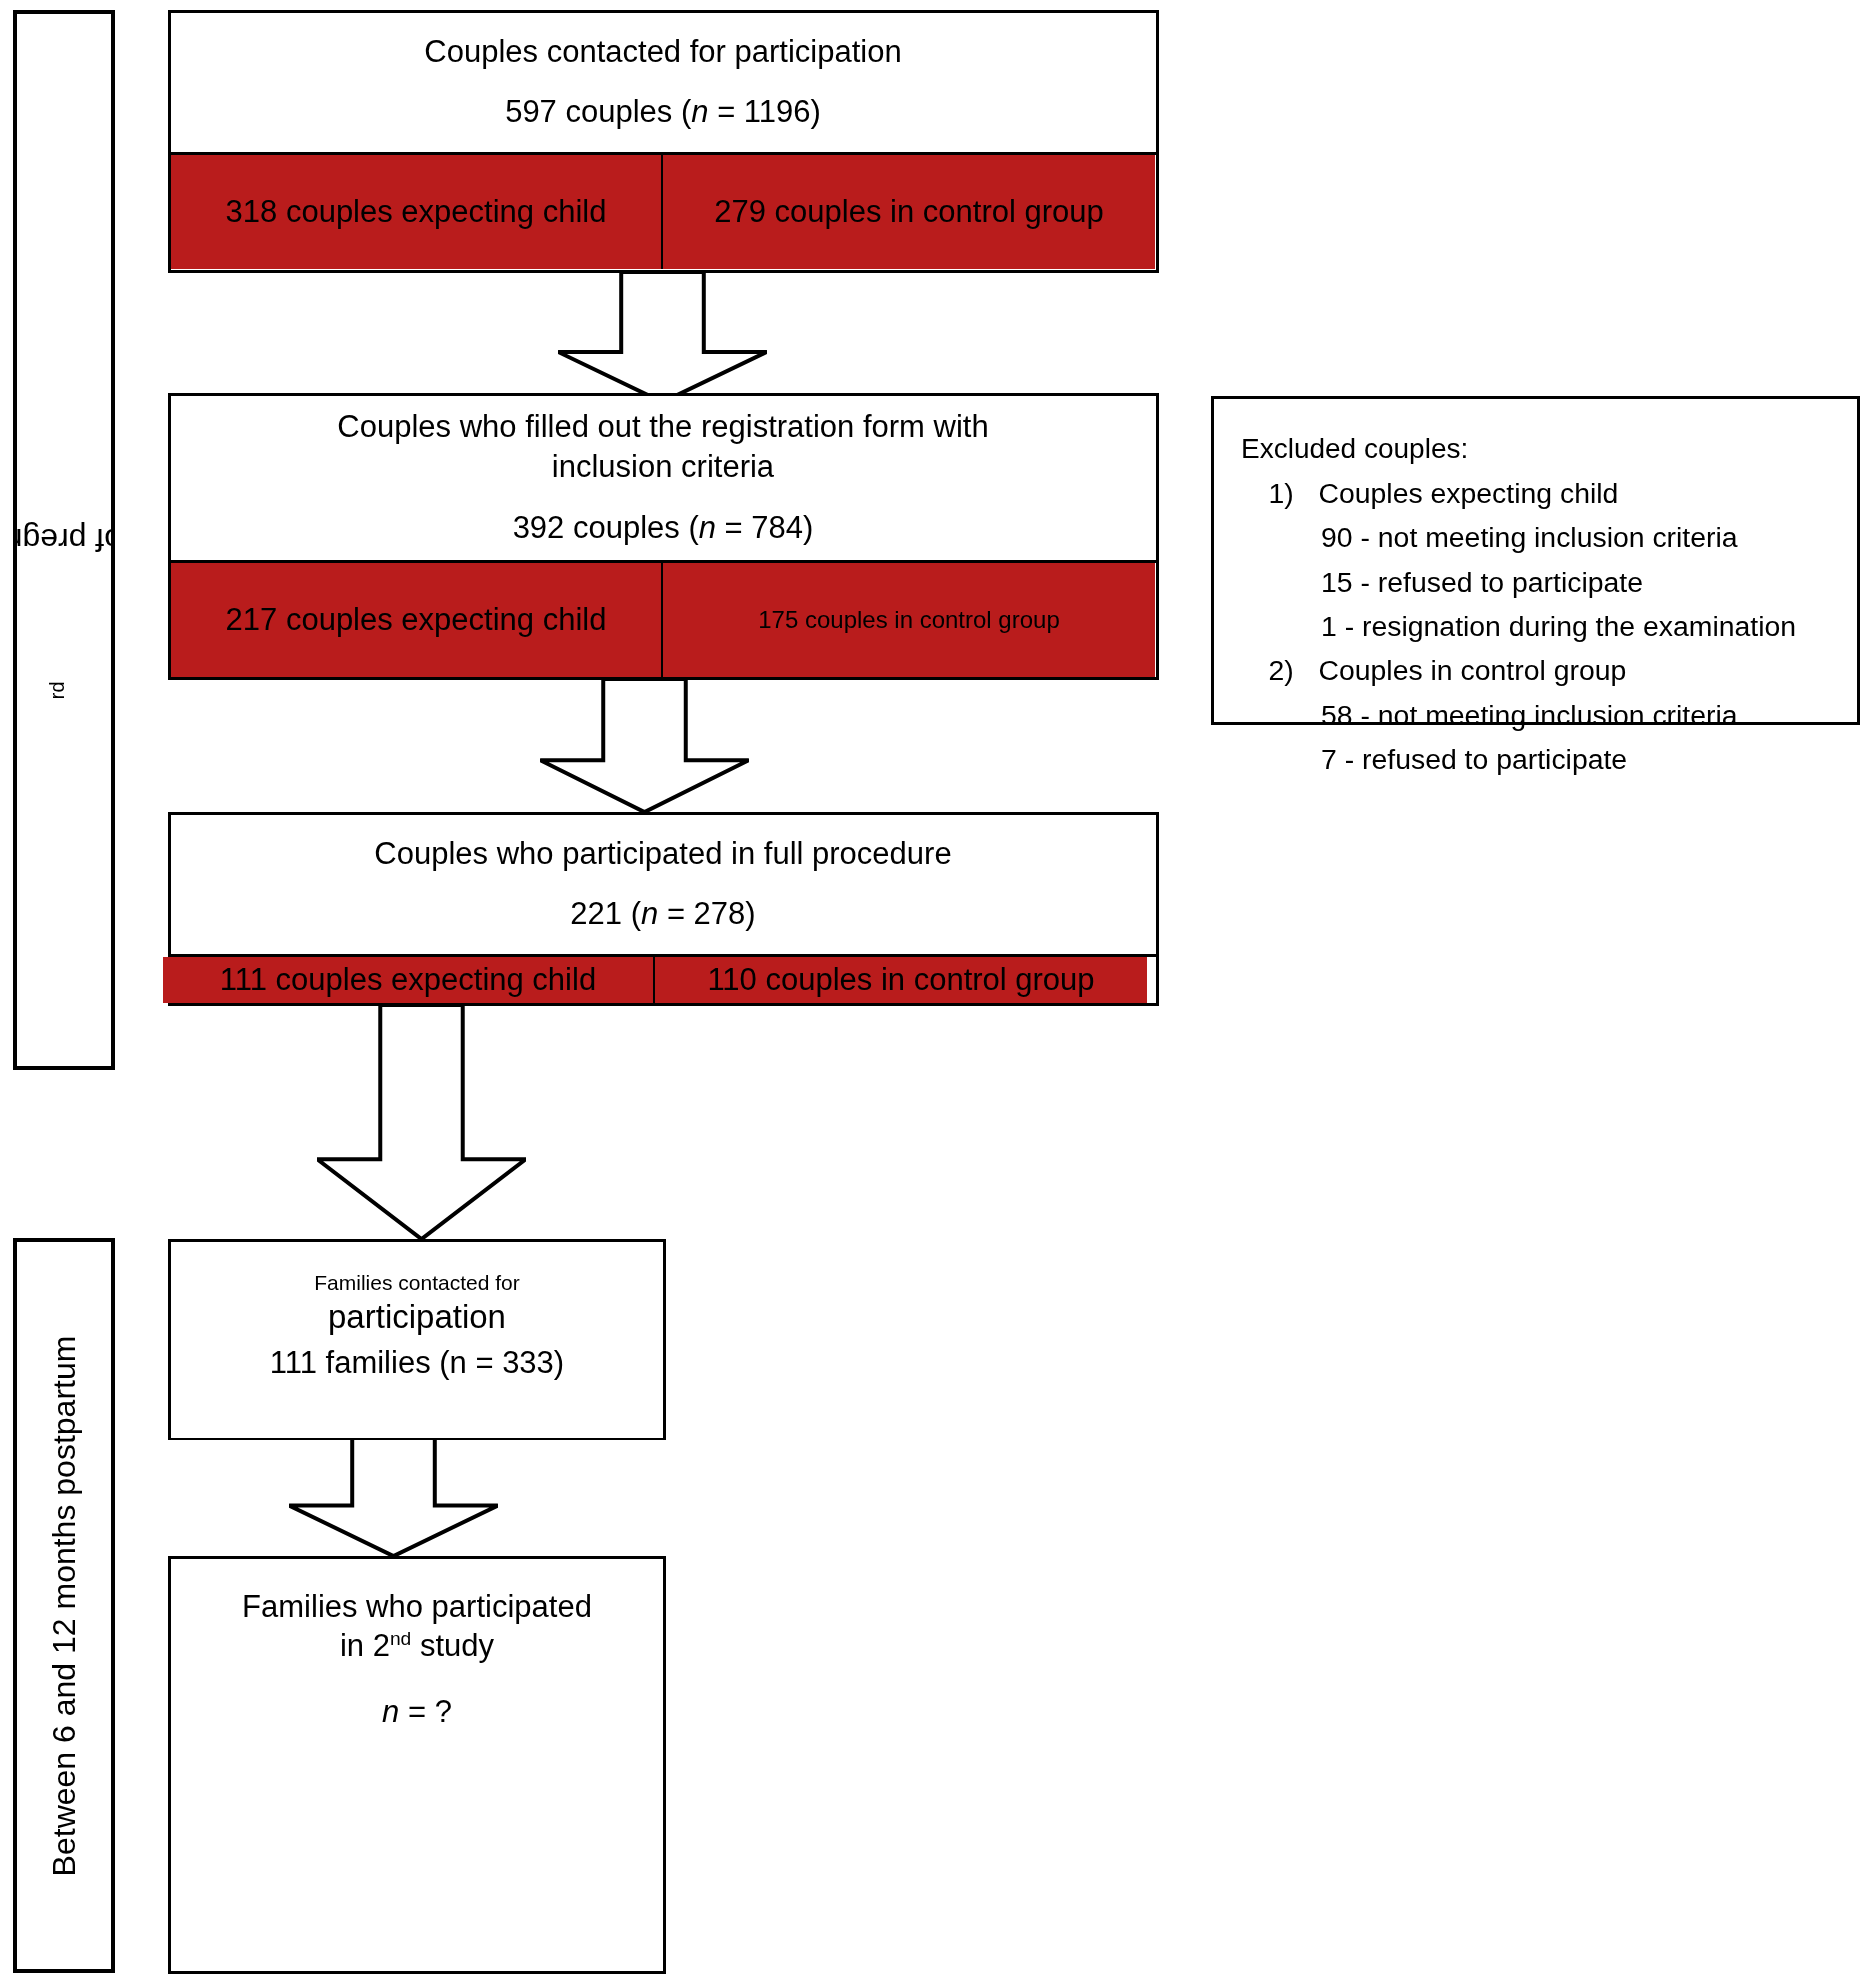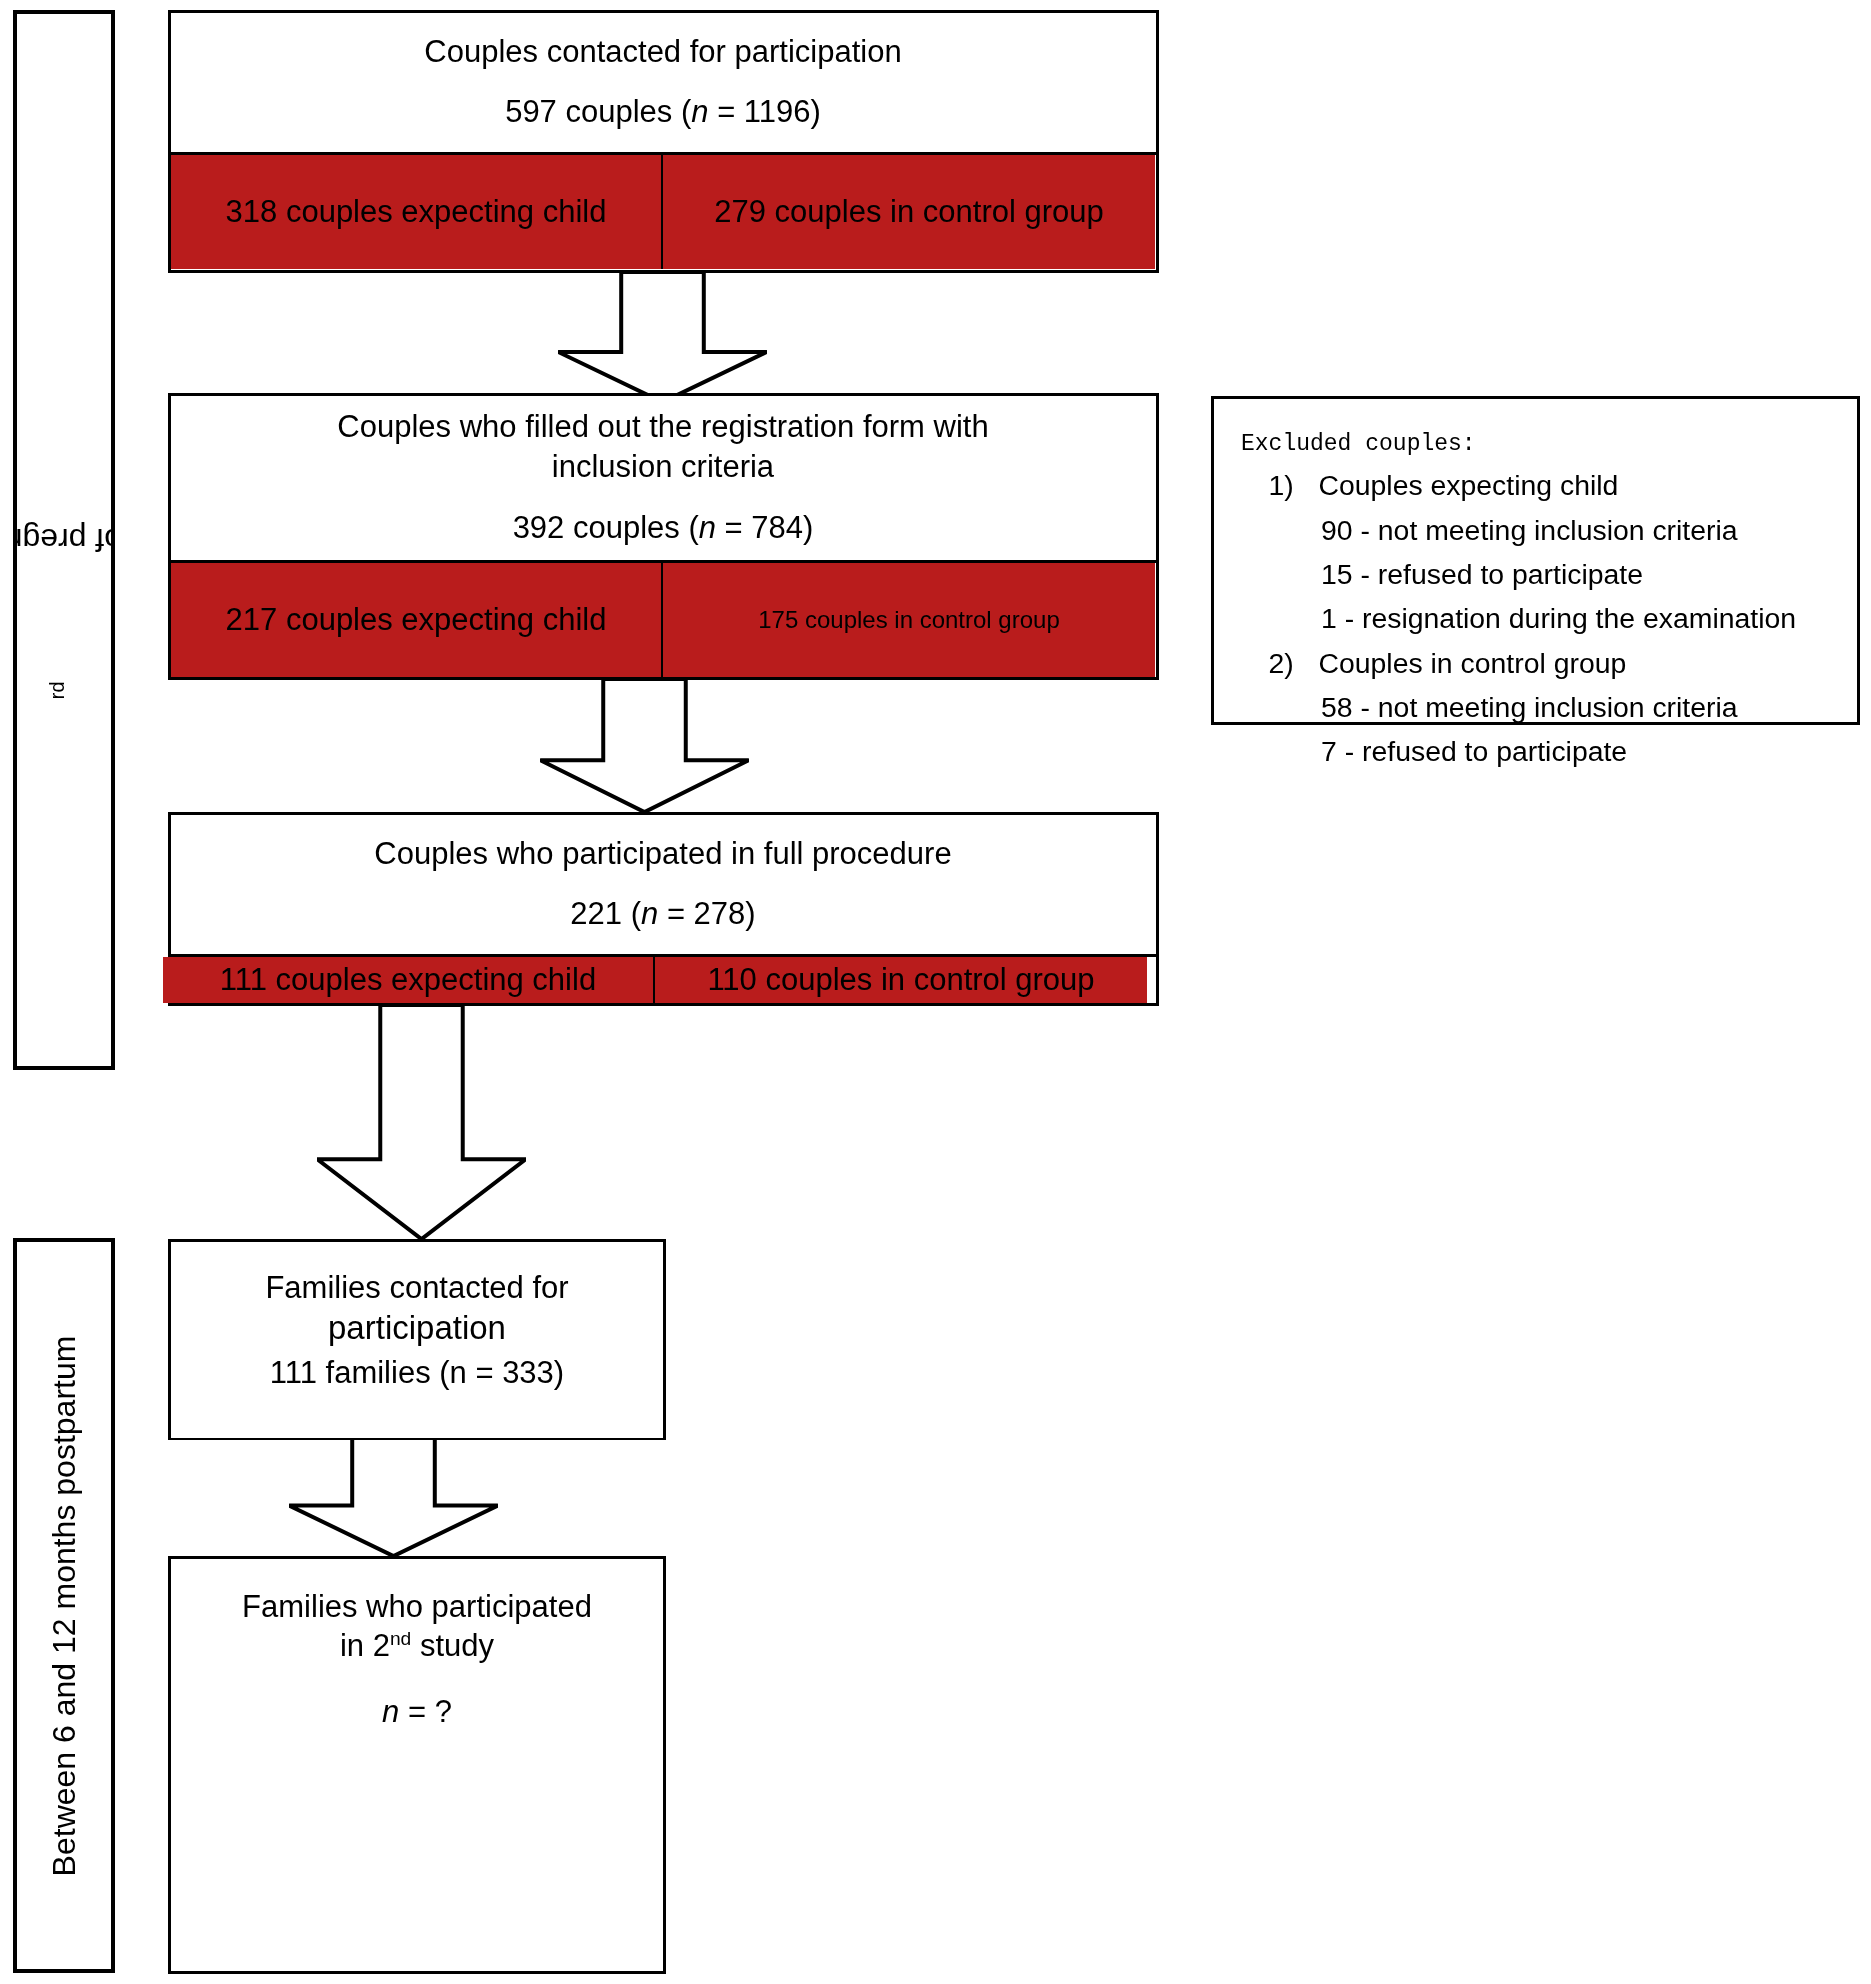--- a/index.html
+++ b/index.html
@@ -74,21 +74,21 @@
     transform-origin:center center;
     line-height:1;
   }
   .excl{
     position:absolute;
     box-sizing:border-box;
     border:3.1px solid #000000;
     background:#ffffff;
     padding:28.4px 0 0 27px;
   }
-  .excl-title{ font-size:23px; line-height:1.56; white-space:nowrap;font-family:Liberation Mono, monospace;}
+  .excl-title{ font-size:28px; line-height:1.56; white-space:nowrap;}
   .excl-num{
     display:flex;
     font-size:28.4px;
     line-height:1.56;
     padding-left:27.5px;
     white-space:nowrap;
   }
   .excl-num .marker{ width:50px; flex:0 0 50px; }
   .excl-sub{
     font-size:28.4px;
@@ -175,21 +175,21 @@
 
   <div class="arrow" style="left:317px; top:1005px; width:209px; height:235px;">
     <svg width="209" height="235" viewBox="0 0 470 530">
       <polygon points="142,0 328,0 328,348 470,348 235,528 0,348 142,348" fill="#ffffff" stroke="#000000" stroke-width="9" stroke-linejoin="miter"></polygon>
     </svg>
   </div>
 
   <div class="box" style="left:168px; top:1239px; width:498px; height:201px;">
   </div>
   <div class="cell" style="left:171px; top:1243px; width:492px; height:195px; justify-content:flex-start; padding-top:29px;">
-    <span class="cell-line" style="font-size:31px;">Families contacted for</span>
+    <span class="cell-line" style="font-size:21px;">Families contacted for</span>
     <span class="cell-line" style="font-size:33px; margin-top:6.2px; margin-bottom:12px;">participation</span>
     <span class="cell-line" style="font-size:31px;">111 families (n = 333)</span>
   </div>
 
   <div class="arrow" style="left:289px; top:1438px; width:209px; height:119px;">
     <svg width="209" height="119" viewBox="0 0 470 268">
       <polygon points="142,0 328,0 328,152 470,152 235,266 0,152 142,152" fill="#ffffff" stroke="#000000" stroke-width="9" stroke-linejoin="miter"></polygon>
     </svg>
   </div>
 

